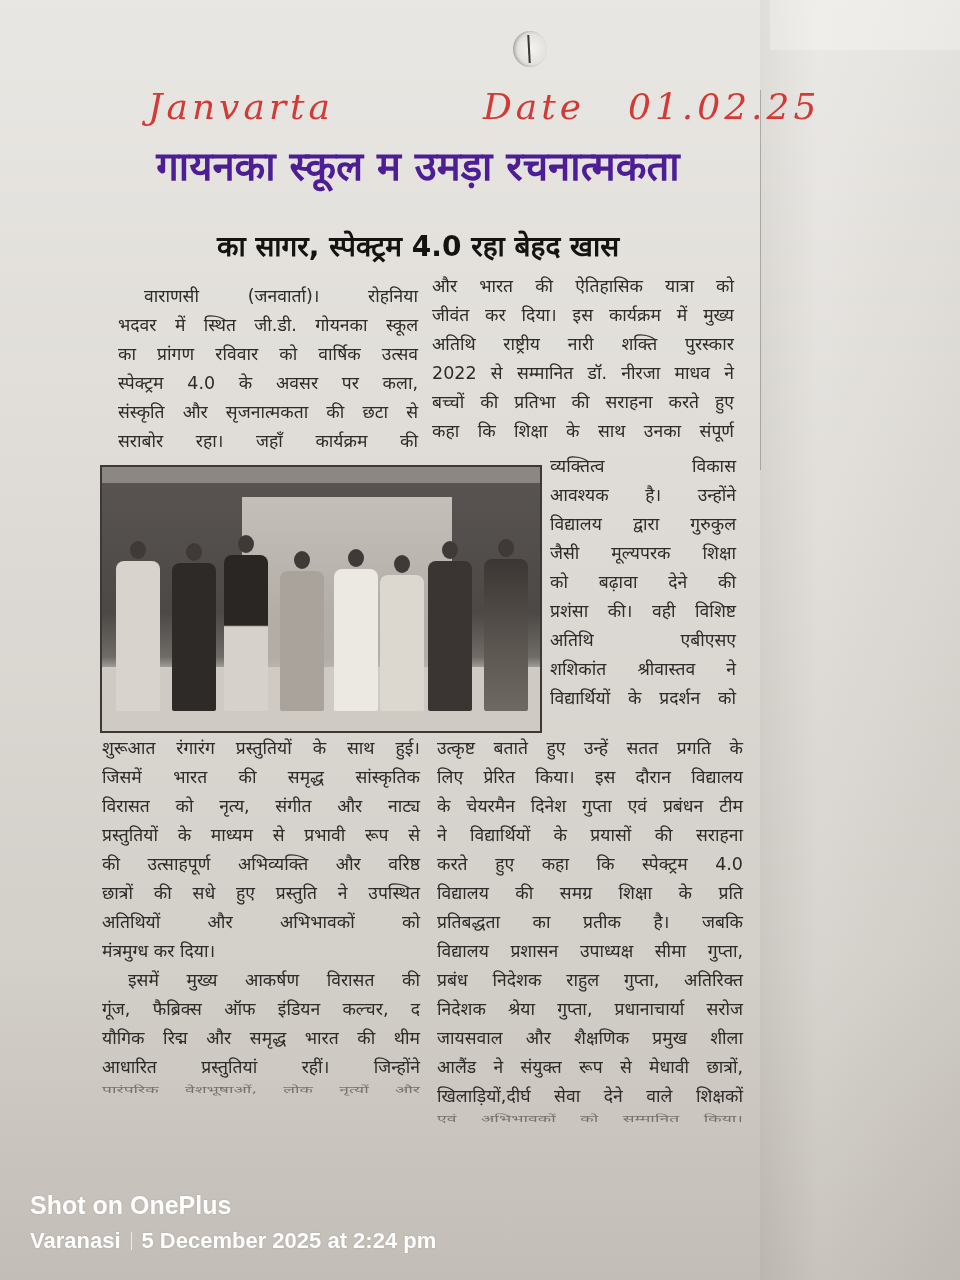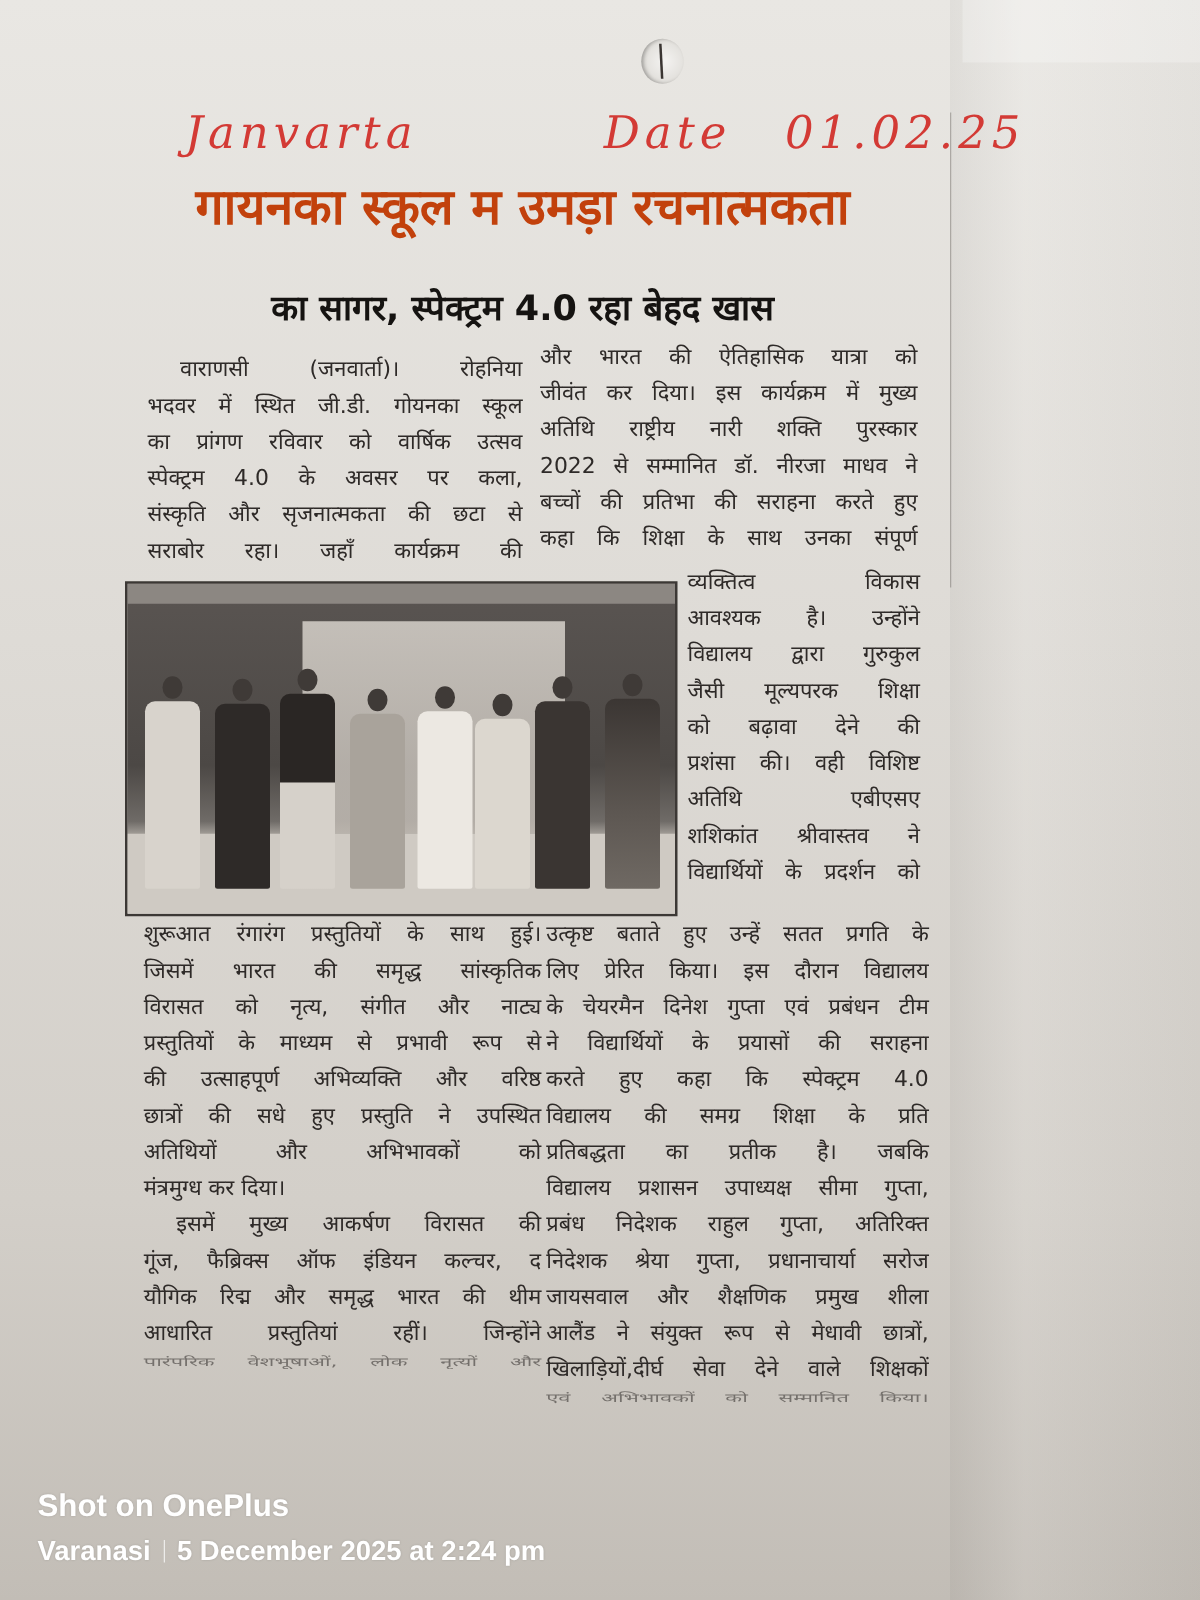--- a/index.html
+++ b/index.html
@@ -47,38 +47,38 @@
     .handwriting .hw-date-label { position: absolute; left: 335px; top: 0; }
     .handwriting .hw-date { position: absolute; left: 480px; top: 0; }
 
     .headline {
       position: absolute; left: 108px; top: 138px; width: 620px;
       font-family: "DejaVu Sans", sans-serif;
       font-weight: 700;
       color: #1f1c1a;
       text-align: center;
     }
-    .headline .hl-1 { display: block; font-size: 40px; line-height: 56px; font-weight: 600; color: #c2410c; }
+    .headline .hl-1 { display: block; font-size: 40px; line-height: 56px; font-weight: 600; color: #4c1d95; }
     .headline .hl-2 { display: block; font-size: 28px; line-height: 66px; margin-top: 20px; color: #151311; }
 
     .col {
       position: absolute;
       font-family: "DejaVu Sans", sans-serif;
       font-size: 17.5px;
       line-height: 29px;
       color: #2e2a28;
       text-align: justify;
       text-align-last: justify;
     }
     .col p { display: block; white-space: nowrap; }
     .col p.last { text-align-last: left; }
     .col-left-top { left: 118px; top: 282px; width: 300px; }
     .col-right-top { left: 432px; top: 272px; width: 302px; }
     .col-right-mid { left: 550px; top: 452px; width: 186px; }
-    .col-left-bot { left: 102px; top: 734px; width: 318px; margin-left: 13px; }
+    .col-left-bot { left: 102px; top: 734px; width: 318px; }
     .col-right-bot { left: 437px; top: 734px; width: 306px; }
     .indent { padding-left: 26px; }
     .cut-line { opacity: 0.55; filter: blur(0.6px); transform: scaleY(0.55); transform-origin: top; }
 
     .photo {
       position: absolute; left: 100px; top: 465px; width: 442px; height: 268px;
       border: 2px solid #3c3835;
       background: linear-gradient(180deg, #5a5552 0%, #4c4845 55%, #6f6b67 72%, #bdb8b1 78%, #d0ccc5 100%);
       overflow: hidden;
     }

